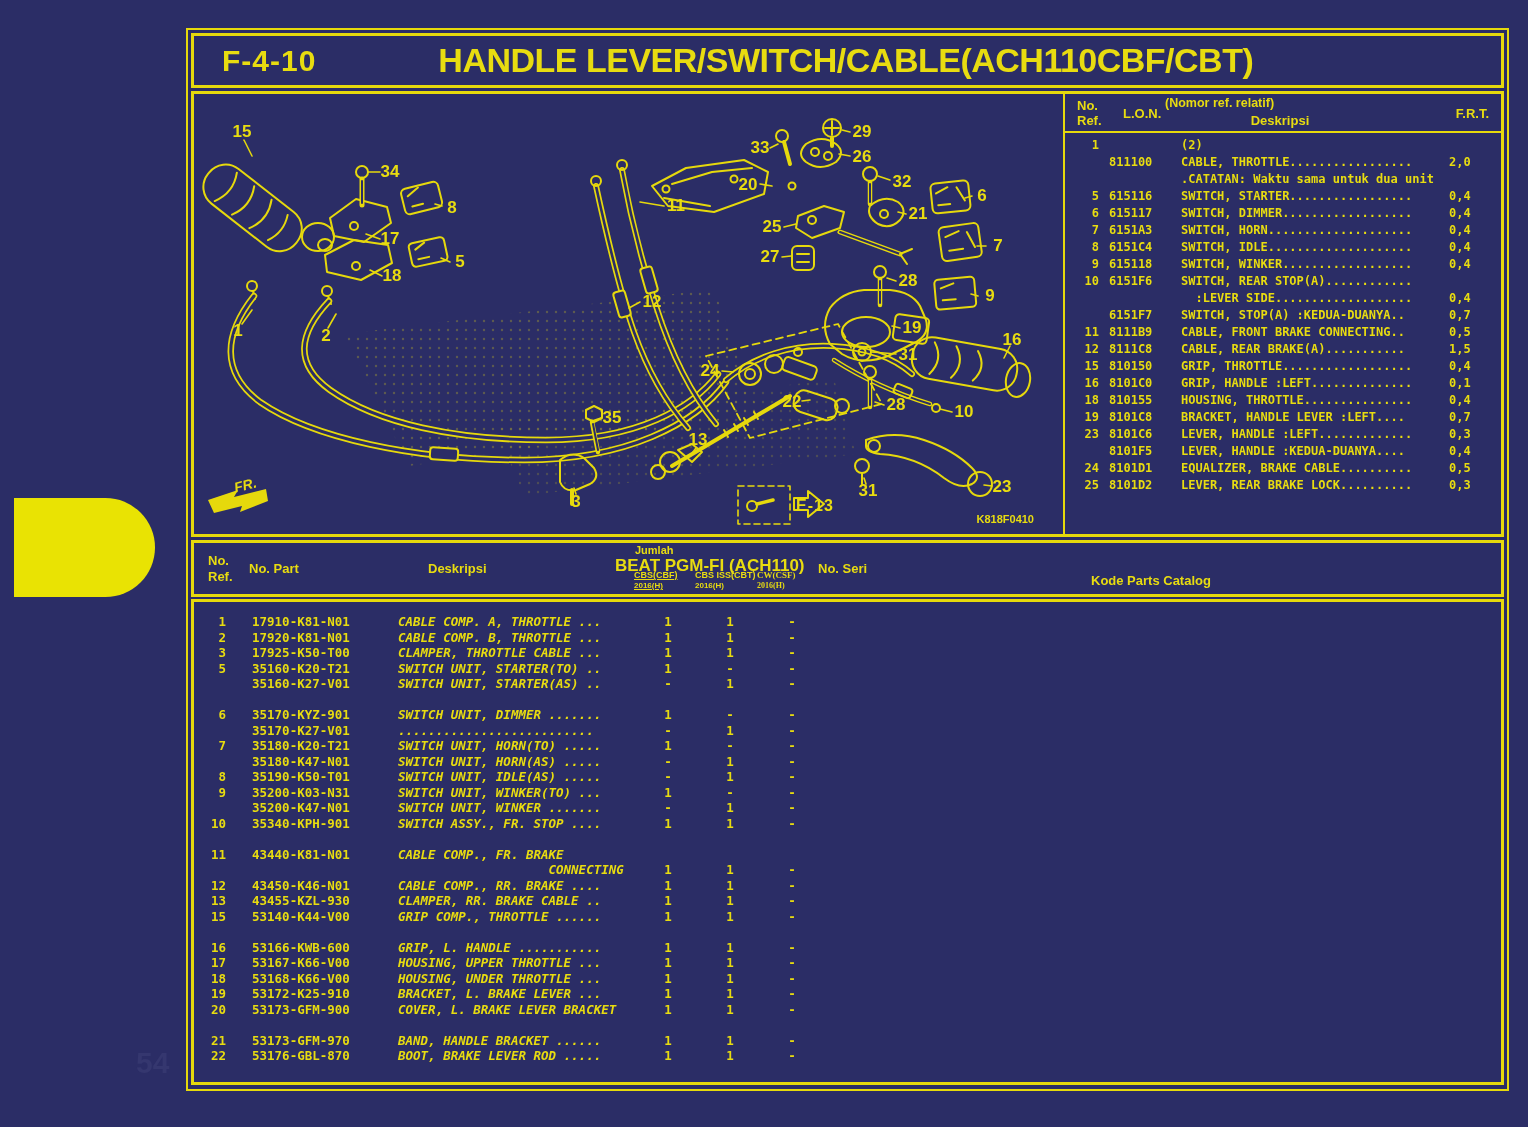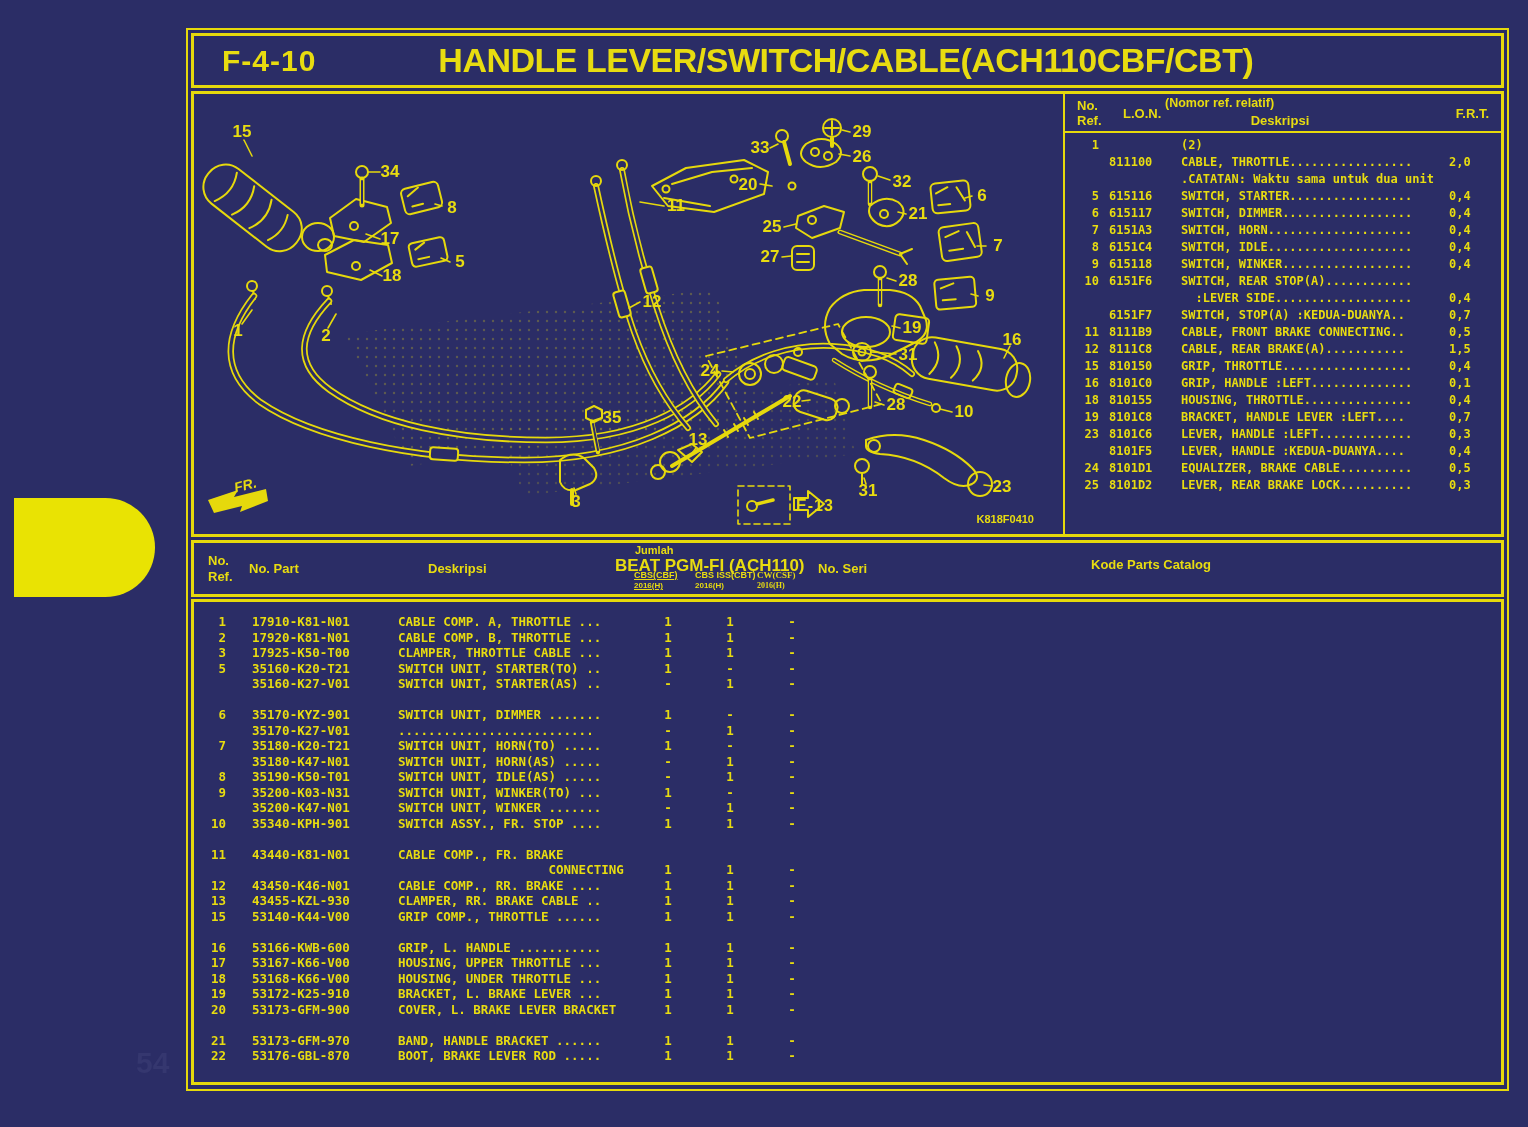--- a/index.html
+++ b/index.html
@@ -44,30 +44,30 @@
   .phead-box{left:191px;top:540px;width:1313px;height:57px;}
   .ph{position:absolute;font-weight:bold;white-space:pre;text-align:left;}
   .ph-ref{left:14px;top:10px;font-size:13px;line-height:16px;text-align:left;}
   .ph-part{left:55px;top:18px;width:140px;font-size:13px;}
   .ph-desk{left:234px;top:18px;width:140px;font-size:13px;}
   .ph-jumlah{left:441px;top:1px;width:190px;font-size:11px;}
   .ph-group{left:421px;top:13px;width:230px;font-size:17px;}
   .ph-sub{top:27px;width:74px;font-size:9px;line-height:10px;}
   .ph-sub .yr{font-size:8px;}
   .ph-seri{left:624px;top:18px;width:140px;font-size:13px;}
-  .ph-kode{left:897px;top:14px;width:220px;font-size:13px;}
+  .ph-kode{left:897px;top:30px;width:220px;font-size:13px;}
   
   .pbody-box{left:191px;top:599px;width:1313px;height:486px;}
   .parts-rows{position:absolute;left:0;top:12px;width:100%;
               font-family:"DejaVu Sans Mono",monospace;font-weight:bold;font-size:12.5px;}
   .p-row{display:flex;line-height:15.5px;}
   .p-spacer{height:15.5px;}
   .pt-ref{flex:none;width:26px;padding-left:6px;text-align:right;}
   .pt-part{flex:none;width:146px;margin-left:26px;}
-  .pt-desc{flex:none;width:240px;white-space:pre;}
+  .pt-desc{flex:none;width:240px;white-space:pre;font-style:italic;}
   .pt-q{flex:none;width:60px;text-align:center;}
   .pt-q2{width:64px;}
   .p-row.two .pt-q{padding-top:15.5px;}
 </style>
 </head>
 <body>
 
 <div class="page">
 
   <div class="tab"></div>

